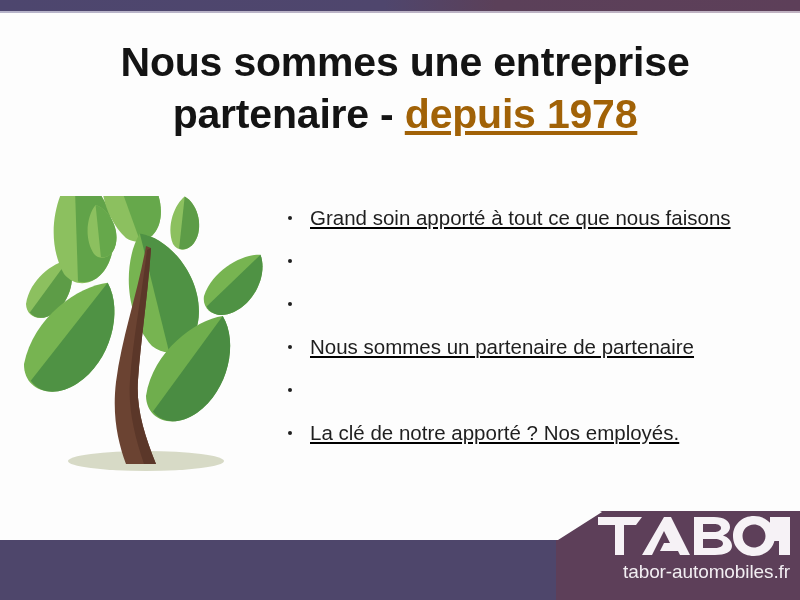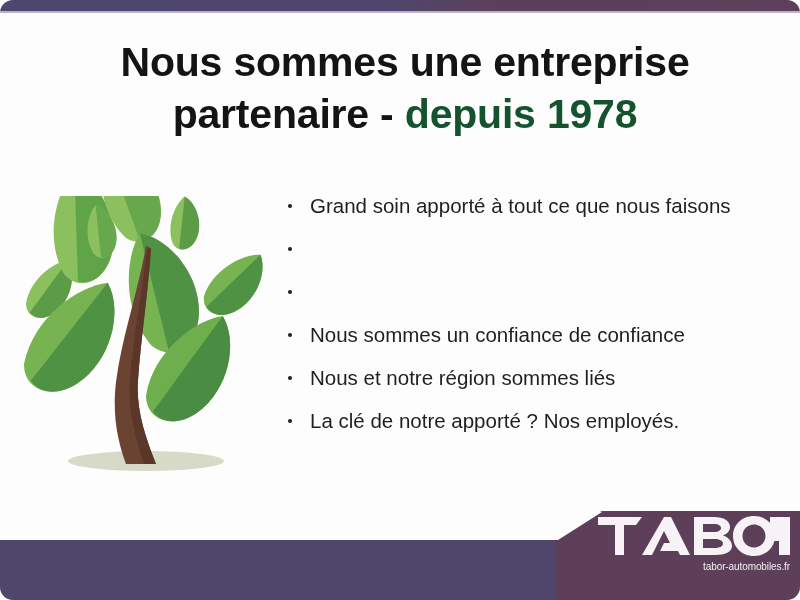--- a/index.html
+++ b/index.html
@@ -12,21 +12,20 @@
     height: 600px;
     overflow: hidden;
     font-family: "Liberation Sans", sans-serif;
   }
   .slide {
     position: relative;
     width: 800px;
     height: 600px;
     background: #fdfdfd;
     overflow: hidden;
-    border-radius: 13px;
   }
 
   
   .top-bar {
     position: absolute;
     left: 0; top: 0;
     width: 800px;
     height: 11px;
     background: linear-gradient(to right, #4d466e 0%, #4f466d 48%, #5b4059 62%, #5d3f59 100%);
   }
@@ -45,32 +44,33 @@
     left: 60px;
     top: 36px;
     width: 690px;
     text-align: center;
     font-size: 41px;
     line-height: 52px;
     font-weight: bold;
     color: #141414;
     letter-spacing: -0.2px;
   }
-  .headline .accent { color: #14532d; }
+  .headline .accent { color: #a16207; text-decoration: underline; }
   .headline .ln2 { display: block; }
 
   
   .bullets {
     position: absolute;
     left: 286px;
-    top: 184px;
+    top: 196px;
     width: 470px;
     margin: 0;
     padding: 0;
     list-style: none;
+    text-decoration: underline;
   }
   .bullets li {
     position: relative;
     padding-left: 24px;
     margin: 0 0 0 0;
     height: 43px;
     line-height: 43px;
     font-size: 20.5px;
     color: #1f1f1f;
     white-space: nowrap;
@@ -119,21 +119,21 @@
     top: 516px;
     width: 192px;
     height: 40px;
   }
   .logo-tagline {
     position: absolute;
     left: 598px;
     top: 561px;
     width: 192px;
     text-align: right;
-    font-size: 10px;
+    font-size: 19px;
     letter-spacing: -0.1px;
     color: #f2eef2;
     white-space: nowrap;
   }
 </style>
 </head>
 <body>
 
 <div class="slide">
 
@@ -215,25 +215,24 @@
       <span>Grand soin apporté à tout ce que nous faisons</span>
     </li>
     <li>
       <span class="dot"></span>
     </li>
     <li>
       <span class="dot"></span>
     </li>
     <li>
       <span class="dot"></span>
-      <span>Nous sommes un confiance de confiance</span>
-    </li>
-    <li>
-      <span class="dot"></span>
-      <span>Nous et notre région sommes liés</span>
+      <span>Nous sommes un partenaire de partenaire</span>
+    </li>
+    <li>
+      <span class="dot"></span>
     </li>
     <li>
       <span class="dot"></span>
       <span>La clé de notre apporté ? Nos employés.</span>
     </li>
   </ul>
 
   <div class="bottom-left-bar"></div>
 
   <div class="bottom-logo-panel">

